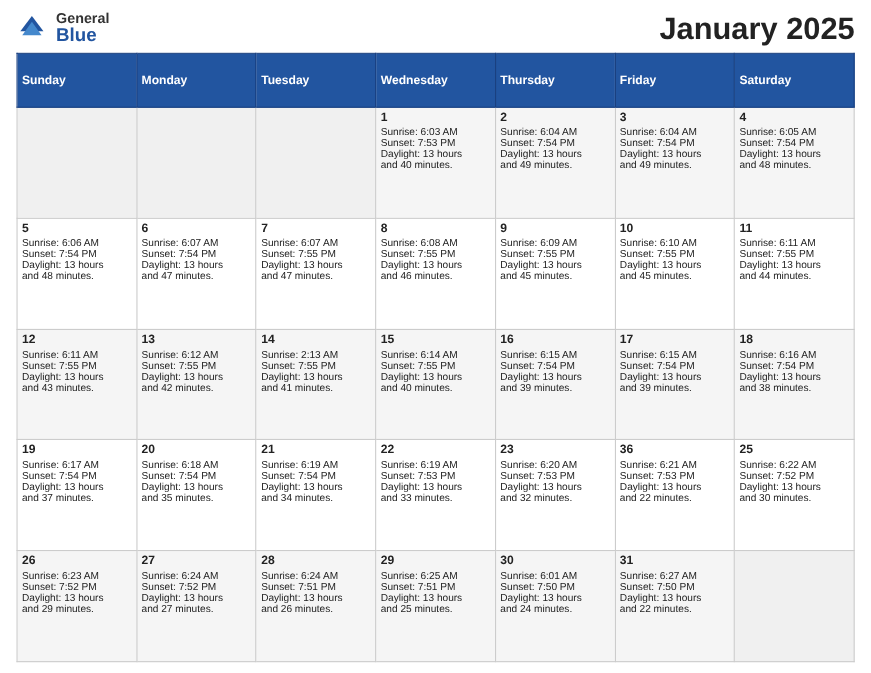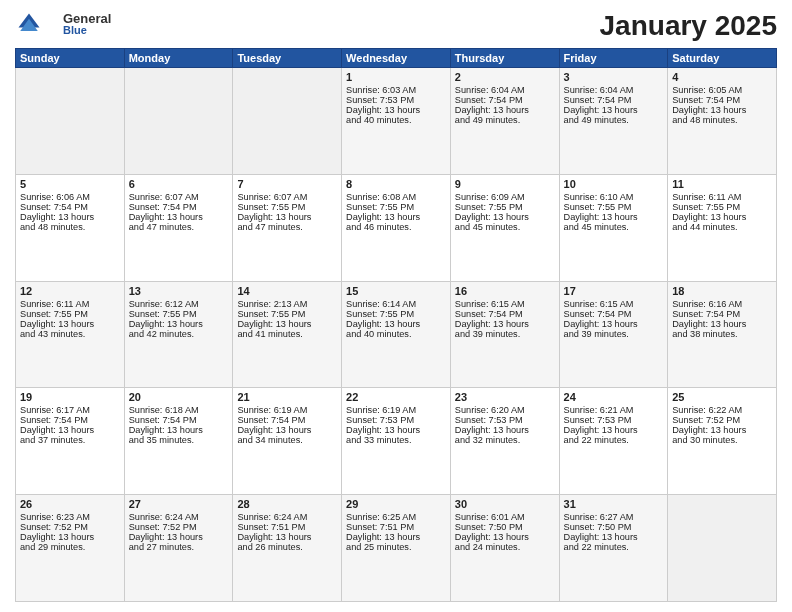--- a/index.html
+++ b/index.html
@@ -19,34 +19,34 @@
     }
     .header {
       display: flex;
       align-items: flex-start;
       justify-content: space-between;
       margin-bottom: 6px;
     }
     .logo {
       display: flex;
       align-items: center;
-      gap: 20px;
+      gap: 8px;
     }
     .logo-text {
       display: flex;
       flex-direction: column;
       line-height: 1;
     }
     .logo-general {
       font-size: 13px;
       font-weight: bold;
       color: #333;
     }
     .logo-blue {
-      font-size: 11px;
+      font-size: 17px;
       font-weight: bold;
       color: #2255a0;
     }
     .logo-icon {
       width: 28px;
       height: 28px;
     }
     .title-block {
       text-align: right;
     }
@@ -64,21 +64,21 @@
       border: 1px solid #ccc;
       border-collapse: collapse;
       width: 100%;
       table-layout: fixed;
     }
     .calendar thead tr th {
       background: #2255a0;
       color: #fff;
       font-size: 11px;
       font-weight: bold;
-      padding: 3px 4px;
+      padding: 18px 4px;
       text-align: left;
       border: 1px solid #1a4080;
     }
     .calendar tbody tr td {
       border: 1px solid #ccc;
       vertical-align: top;
       padding: 3px 4px;
       font-size: 9.2px;
       color: #222;
       height: 82px;
@@ -298,21 +298,21 @@
             <div>and 33 minutes.</div>
           </td>
           <td>
             <span class="day-num">23</span>
             <div>Sunrise: 6:20 AM</div>
             <div>Sunset: 7:53 PM</div>
             <div>Daylight: 13 hours</div>
             <div>and 32 minutes.</div>
           </td>
           <td>
-            <span class="day-num">24</span>
+            <span class="day-num">36</span>
             <div>Sunrise: 6:21 AM</div>
             <div>Sunset: 7:53 PM</div>
             <div>Daylight: 13 hours</div>
             <div>and 22 minutes.</div>
           </td>
           <td>
             <span class="day-num">25</span>
             <div>Sunrise: 6:22 AM</div>
             <div>Sunset: 7:52 PM</div>
             <div>Daylight: 13 hours</div>

